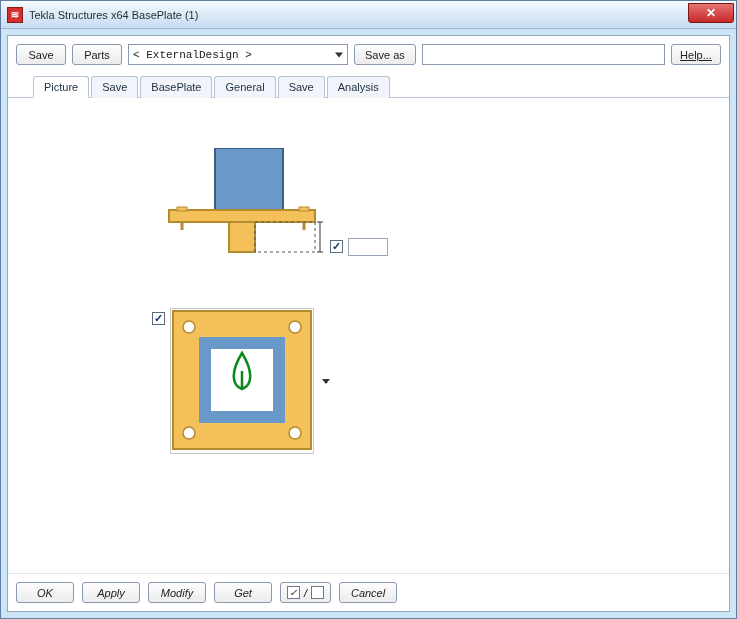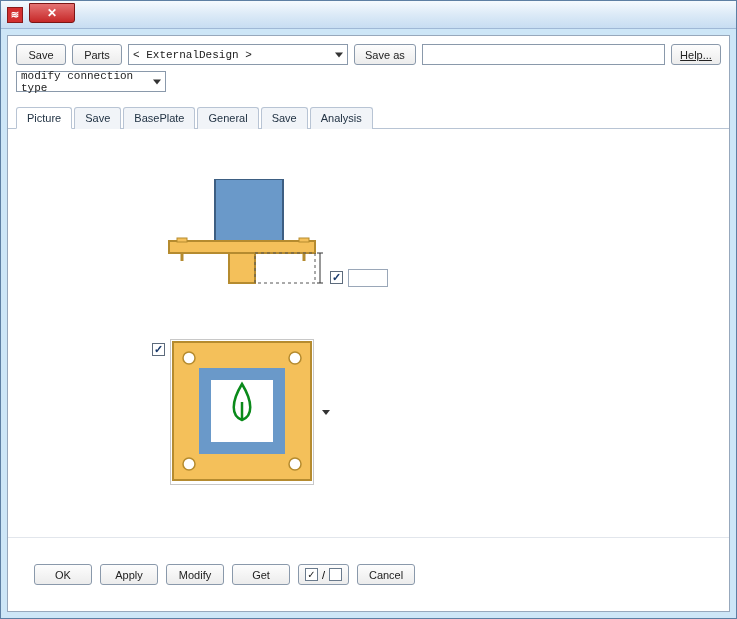--- a/index.html
+++ b/index.html
@@ -85,42 +85,43 @@
     width:0;height:0;border-left:4px solid transparent;border-right:4px solid transparent;border-top:5px solid #333;
   }
   .combo.design { flex:1; min-width:180px; max-width:220px;}
   .txt-input {
     flex:1; height:21px; border:1px solid #8a99ab; background:#fff;
   }
   .row2 { padding: 2px 8px 8px 8px; }
   .combo.modify { width:150px; }
   .tabs {
     display:flex; gap:0;
-    padding: 0 8px;
+    padding: 0 25px;
     border-bottom:1px solid #b8c4d4;
     margin-top:6px;
   }
   .tab {
     padding: 4px 10px 4px;
     border:1px solid #b8c4d4;
     border-bottom:none;
     background:#f1f4f8;
     font-size:11px;color:#234;
     margin-right:2px;
     position:relative; top:1px;
     border-radius:3px 3px 0 0;
   }
   .tab.active { background:#fff; border-bottom:1px solid #fff;}
   .content {
     flex:1; background:#fff;
     position:relative;
   }
   .bottombar {
-    padding:26px; display:flex; align-items:center; gap:8px;
+    padding:8px; display:flex; align-items:center; gap:8px;
     border-top:1px solid #e2e6ec;
+    font-style:italic;
   }
   .tickbox {
     width:13px;height:13px;border:1px solid #6a7a8c;background:#fff;
     display:inline-flex;align-items:center;justify-content:center;color:#222;font-size:10px;
   }
   .toggle-group {
     height:21px;border:1px solid #8a99ab;border-radius:3px;background:linear-gradient(#fdfdfd,#ececec);
     display:flex;align-items:center;padding:0 6px;gap:4px;font-size:11px;
   }
   
@@ -128,43 +129,38 @@
   .chk { width:13px;height:13px;border:1px solid #5d6b7c;background:#fff;display:inline-flex;align-items:center;justify-content:center;color:#1a3a6b;font-size:11px;font-weight:bold;}
   .field { width:40px;height:18px;border:1px solid #9aa7b8;background:#fff;display:inline-block;}
 </style>
 </head>
 <body>
 
 <div class="window">
 
   <div class="titlebar">
     <span class="icon">≋</span>
+    <span class="title">Tekla Structures x64  BasePlate (1)</span>
     <div class="close">✕</div>
   </div>
 
   <div class="inner">
 
     <div class="toolbar">
       <div class="btn">Save</div>
       <div class="btn">Parts</div>
       <div class="combo design">
         <span>&lt; ExternalDesign &gt;</span>
         <span class="arrow"></span>
       </div>
       <div class="btn">Save as</div>
       <div class="txt-input"></div>
       <div class="btn help">Help...</div>
     </div>
 
-    <div class="row2">
-      <div class="combo modify">
-        <span>modify connection type</span>
-        <span class="arrow"></span>
-      </div>
-    </div>
 
     <div class="tabs">
       <div class="tab active">Picture</div>
       <div class="tab">Save</div>
       <div class="tab">BasePlate</div>
       <div class="tab">General</div>
       <div class="tab">Save</div>
       <div class="tab">Analysis</div>
     </div>
 

